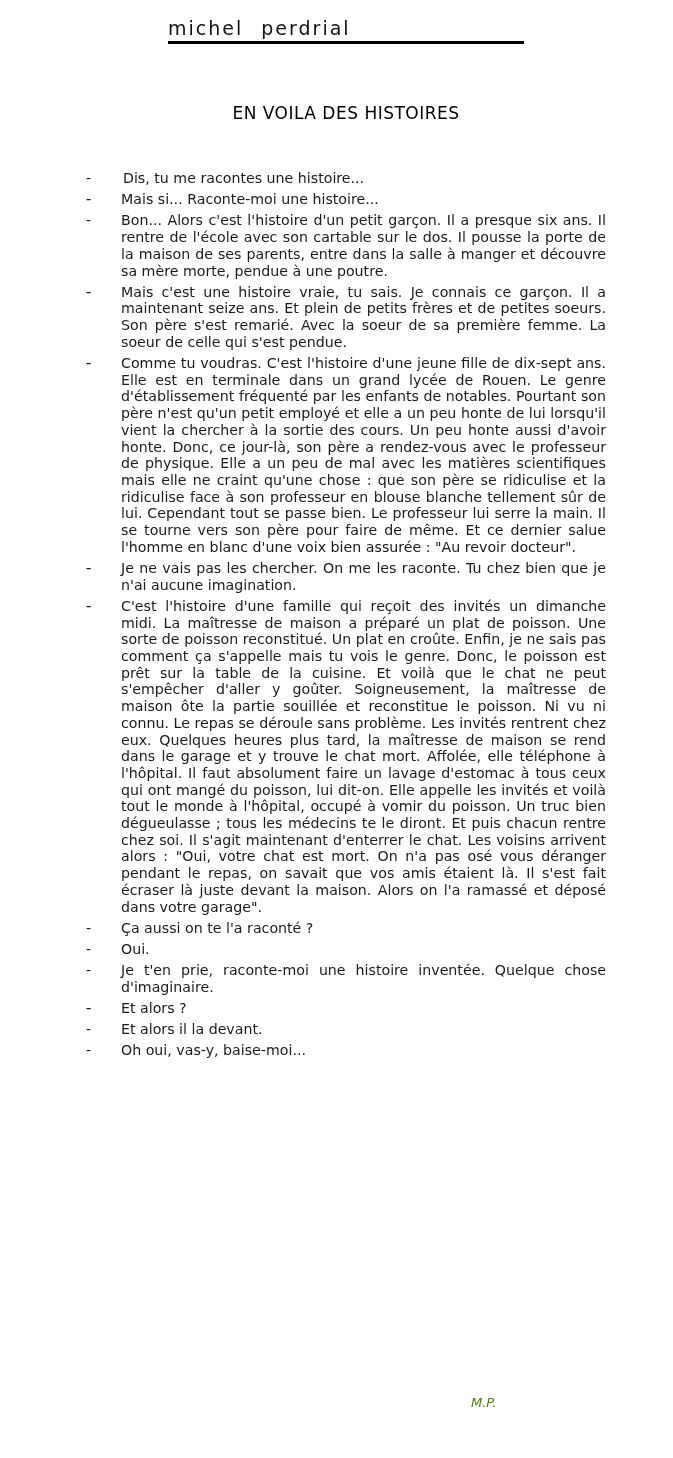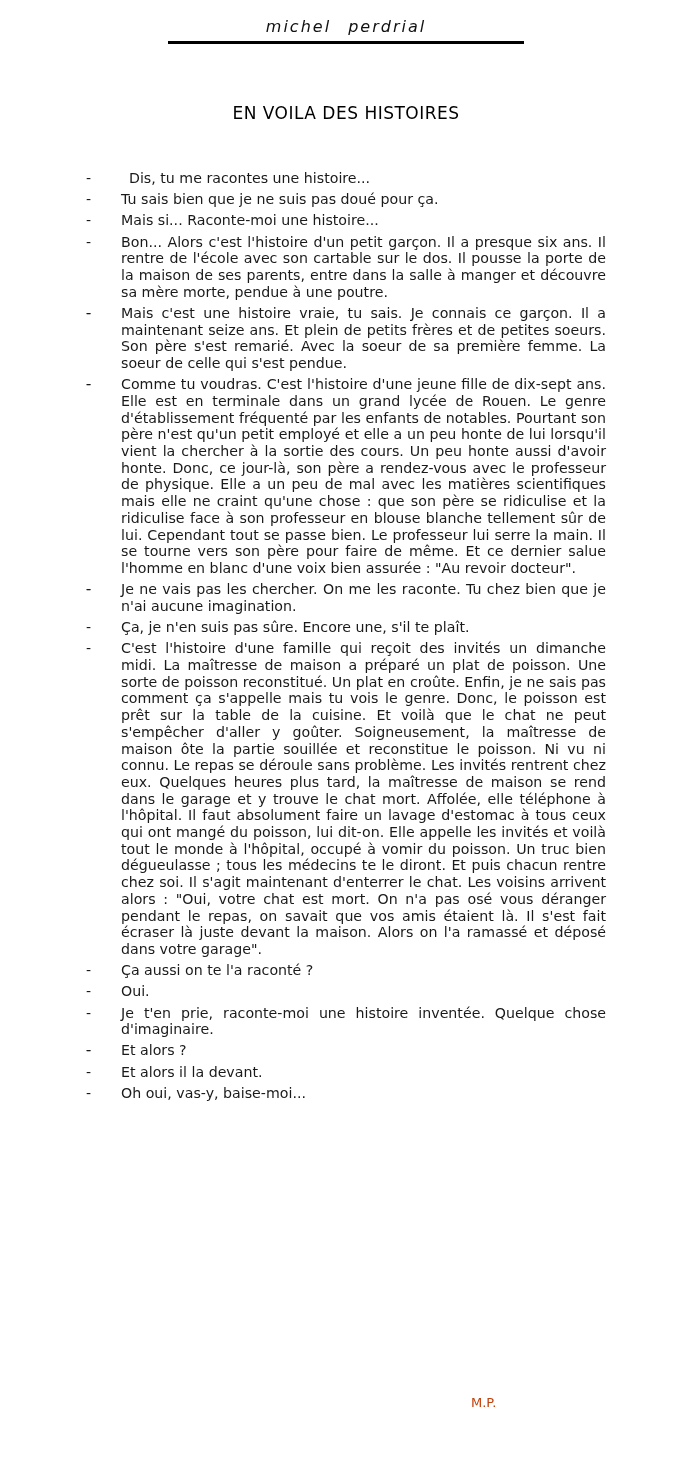--- a/index.html
+++ b/index.html
@@ -8,23 +8,22 @@
       height: 1458px;
       position: relative;
       font-family: "DejaVu Sans", sans-serif;
       color: #1a1a1a;
       overflow: hidden;
     }
     .author {
       position: absolute;
       left: 168px; width: 356px;
       top: 17px;
-      text-align: center;
-      font-style: italic;
-      font-size: 16px;
+      text-align: left;
+      font-size: 19px;
       letter-spacing: 2px;
       word-spacing: 10px;
       color: #111;
     }
     .rule {
       position: absolute;
       left: 168px; width: 356px;
       top: 41px; height: 3px;
       background: #000;
     }
@@ -51,48 +50,49 @@
       margin-bottom: 4.5px;
       font-size: 14.2px;
       line-height: 16.7px;
       text-align: justify;
       color: #1a1a1a;
     }
     .line .dash {
       position: absolute;
       left: 0; top: 0;
     }
-    .line.first .txt { margin-left: 8px; }
+    .line.first .txt { margin-left: 2px; }
     .signature {
       position: absolute;
       left: 471px;
       top: 1395px;
+      font-style: italic;
       font-size: 13px;
-      color: #c2410c;
+      color: #4d7c0f;
     }
   </style>
 </head>
 <body>
 
 <div class="author">michel perdrial</div>
 <div class="rule"></div>
 <h1 class="title" style="margin:0;font-weight:normal;">EN VOILA DES HISTOIRES</h1>
 
 <ul class="dialogue">
   <li class="line first"><span class="dash">-</span><span class="txt">Dis, tu me racontes une histoire...</span></li>
-  <li class="line"><span class="dash">-</span><span class="txt">Tu sais bien que je ne suis pas doué pour ça.</span></li>
+  <li class="line"><span class="dash">-</span></li>
   <li class="line"><span class="dash">-</span><span class="txt">Mais si... Raconte-moi une histoire...</span></li>
   <li class="line"><span class="dash">-</span><span class="txt">Bon... Alors c'est l'histoire d'un petit garçon. Il a presque six ans. Il rentre de l'école avec son cartable sur le dos. Il pousse la porte de la maison de ses parents, entre dans la salle à manger et découvre sa mère morte, pendue à une poutre.</span></li>
   <li class="line"><span class="dash">-</span></li>
   <li class="line"><span class="dash">-</span><span class="txt">Mais c'est une histoire vraie, tu sais. Je connais ce garçon. Il a maintenant seize ans. Et plein de petits frères et de petites soeurs. Son père s'est remarié. Avec la soeur de sa première femme. La soeur de celle qui s'est pendue.</span></li>
   <li class="line"><span class="dash">-</span></li>
   <li class="line"><span class="dash">-</span><span class="txt">Comme tu voudras. C'est l'histoire d'une jeune fille de dix-sept ans. Elle est en terminale dans un grand lycée de Rouen. Le genre d'établissement fréquenté par les enfants de notables. Pourtant son père n'est qu'un petit employé et elle a un peu honte de lui lorsqu'il vient la chercher à la sortie des cours. Un peu honte aussi d'avoir honte. Donc, ce jour-là, son père a ren­dez-vous avec le professeur de physique. Elle a un peu de mal avec les matières scientifiques mais elle ne craint qu'une chose : que son père se ridiculise et la ridiculise face à son professeur en blouse blanche tellement sûr de lui. Cependant tout se passe bien. Le professeur lui serre la main. Il se tourne vers son père pour faire de même. Et ce dernier salue l'homme en blanc d'une voix bien assurée : "Au revoir docteur".</span></li>
   <li class="line"><span class="dash">-</span></li>
   <li class="line"><span class="dash">-</span><span class="txt">Je ne vais pas les chercher. On me les raconte. Tu chez bien que je n'ai aucune imagination.</span></li>
-  <li class="line"><span class="dash">-</span><span class="txt">Ça, je n'en suis pas sûre. Encore une, s'il te plaît.</span></li>
+  <li class="line"><span class="dash">-</span></li>
   <li class="line"><span class="dash">-</span><span class="txt">C'est l'histoire d'une famille qui reçoit des invités un dimanche midi. La maîtresse de maison a préparé un plat de poisson. Une sorte de poisson reconstitué. Un plat en croûte. Enfin, je ne sais pas comment ça s'appelle mais tu vois le genre. Donc, le poisson est prêt sur la table de la cuisine. Et voilà que le chat ne peut s'empêcher d'aller y goûter. Soigneusement, la maîtresse de maison ôte la partie souillée et reconstitue le poisson. Ni vu ni connu. Le repas se déroule sans problème. Les invités rentrent chez eux. Quelques heures plus tard, la maîtresse de maison se rend dans le garage et y trouve le chat mort. Affolée, elle télé­phone à l'hôpital. Il faut absolument faire un lavage d'estomac à tous ceux qui ont mangé du poisson, lui dit-on. Elle appelle les invités et voilà tout le monde à l'hôpital, occupé à vomir du poisson. Un truc bien dégueulasse ; tous les médecins te le di­ront. Et puis chacun rentre chez soi. Il s'agit maintenant d'enter­rer le chat. Les voisins arrivent alors : "Oui, votre chat est mort. On n'a pas osé vous déranger pendant le repas, on savait que vos amis étaient là. Il s'est fait écraser là juste devant la maison. Alors on l'a ramassé et déposé dans votre garage".</span></li>
   <li class="line"><span class="dash">-</span><span class="txt">Ça aussi on te l'a raconté ?</span></li>
   <li class="line"><span class="dash">-</span><span class="txt">Oui.</span></li>
   <li class="line"><span class="dash">-</span><span class="txt">Je t'en prie, raconte-moi une histoire inventée. Quelque chose d'imaginaire.</span></li>
   <li class="line"><span class="dash">-</span></li>
   <li class="line"><span class="dash">-</span><span class="txt">Et alors ?</span></li>
   <li class="line"><span class="dash">-</span><span class="txt">Et alors il la devant.</span></li>
   <li class="line"><span class="dash">-</span><span class="txt">Oh oui, vas-y, baise-moi...</span></li>
 </ul>
 

